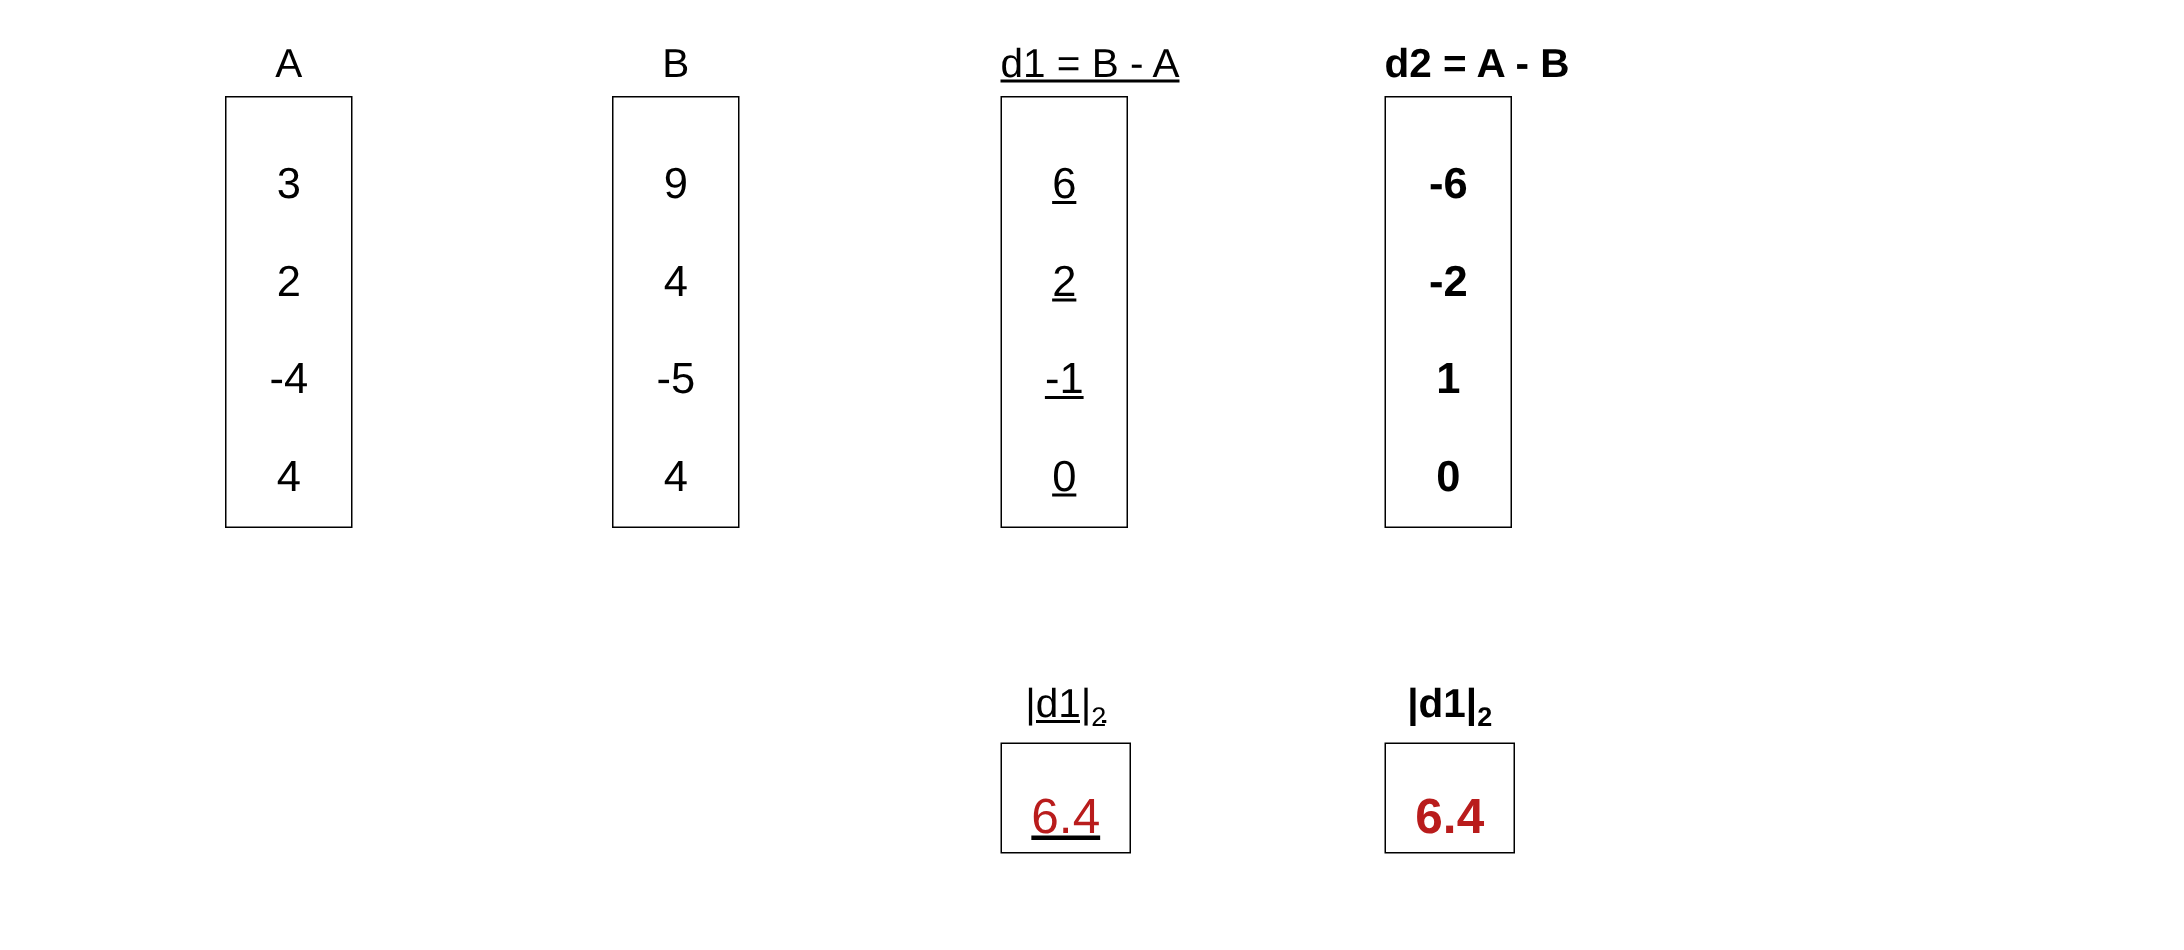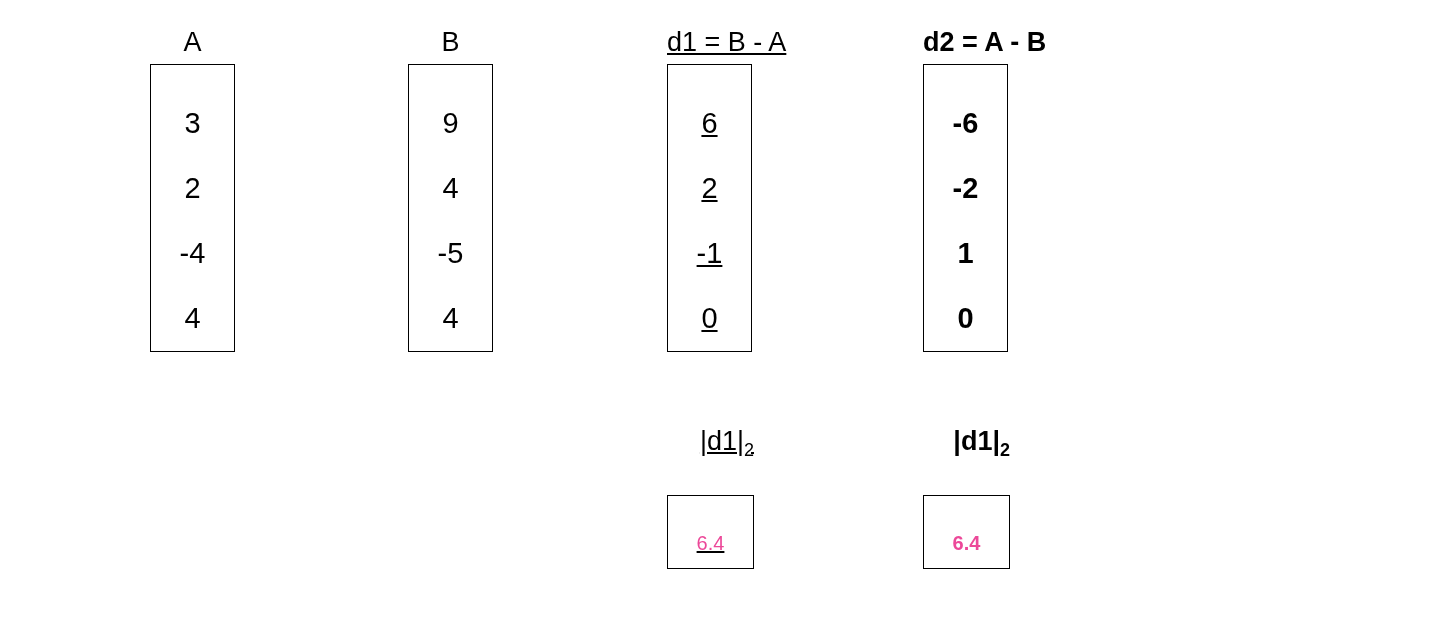--- a/index.html
+++ b/index.html
@@ -47,25 +47,25 @@
     color: #000000;
   }
   
   .col-a   { left: 150px; }
   .col-b   { left: 408px; }
   .col-d1  { left: 667px; text-decoration: underline; }
   .col-d2  { left: 923px; font-weight: bold; }
 
   .norm-label {
     position: absolute;
-    top: 424px;
+    top: 452px;
     height: 34px;
     font-size: 27px;
     line-height: 34px;
-    text-align: right;
+    text-align: center;
     white-space: nowrap;
     color: #000000;
   }
   .norm-label .sub {
     font-size: 18px;
     vertical-align: -6px;
   }
   .norm-box {
     position: absolute;
     top: 495px;
@@ -73,23 +73,23 @@
     height: 74px;
     border: 1.7px solid #000000;
     box-sizing: border-box;
     background: #ffffff;
     display: flex;
     justify-content: center;
     align-items: flex-end;
     padding-bottom: 9px;
   }
   .norm-value {
-    font-size: 20px;
+    font-size: 33px;
     line-height: 31px;
-    color: #ec4899;
+    color: #b91c1c;
     margin-top: 25px;
   }
   .label-w { width: 85px; }
   .norm-label-w { width: 87px; }
 </style>
 </head>
 <body>
 
 <div id="canvas">
 

